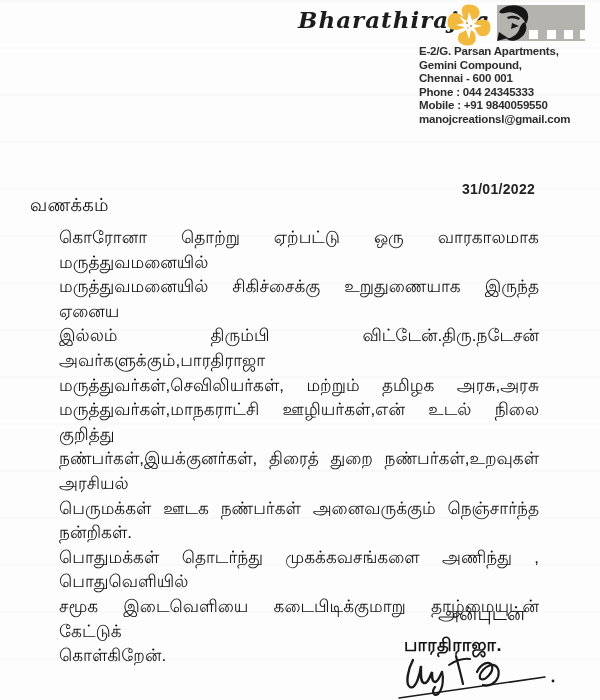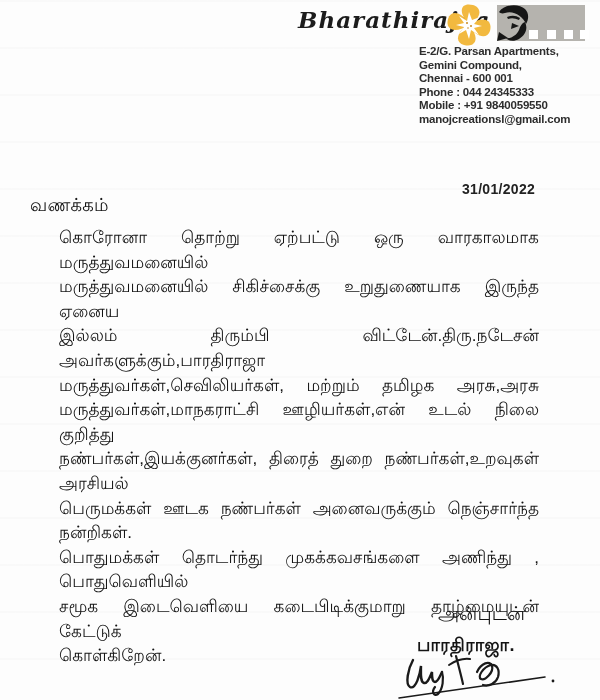--- a/index.html
+++ b/index.html
@@ -43,21 +43,21 @@
     font-size:17px; line-height:24.6px; color:#121212;
   }
   .body-text .body-line { text-align:justify; text-align-last:justify;margin-left:31px; }
   .body-text .line-last { text-align-last:left; }
 
   .closing-salutation {
     position:absolute; left:438px; top:603px;
     font-size:19px; color:#141414;
   }
   .closing-name {
-    position:absolute; left:417px; top:635px;
+    position:absolute; left:404px; top:635px;
     font-size:18px; font-weight:bold; color:#141414; letter-spacing:0.5px;
   }
   .signature { position:absolute; left:393px; top:651px; width:170px; height:49px; }
 </style>
 </head>
 <body>
 
 <div class="page">
 
   <div class="brand-script">Bharathirajaa</div>

